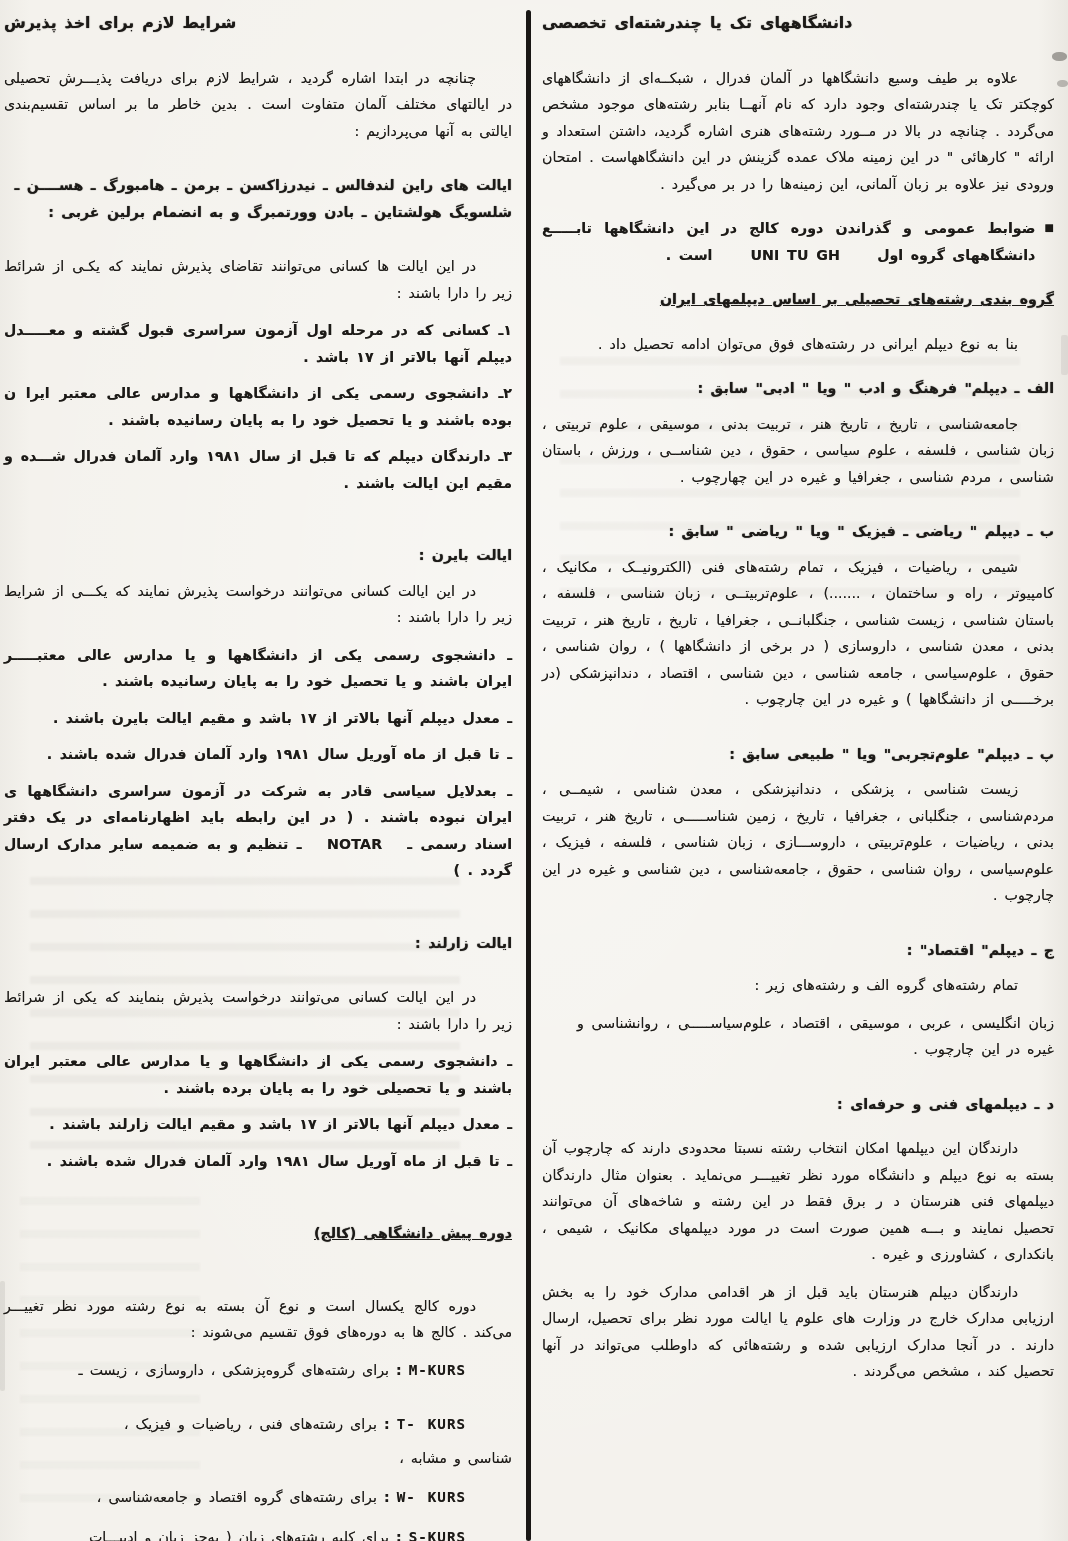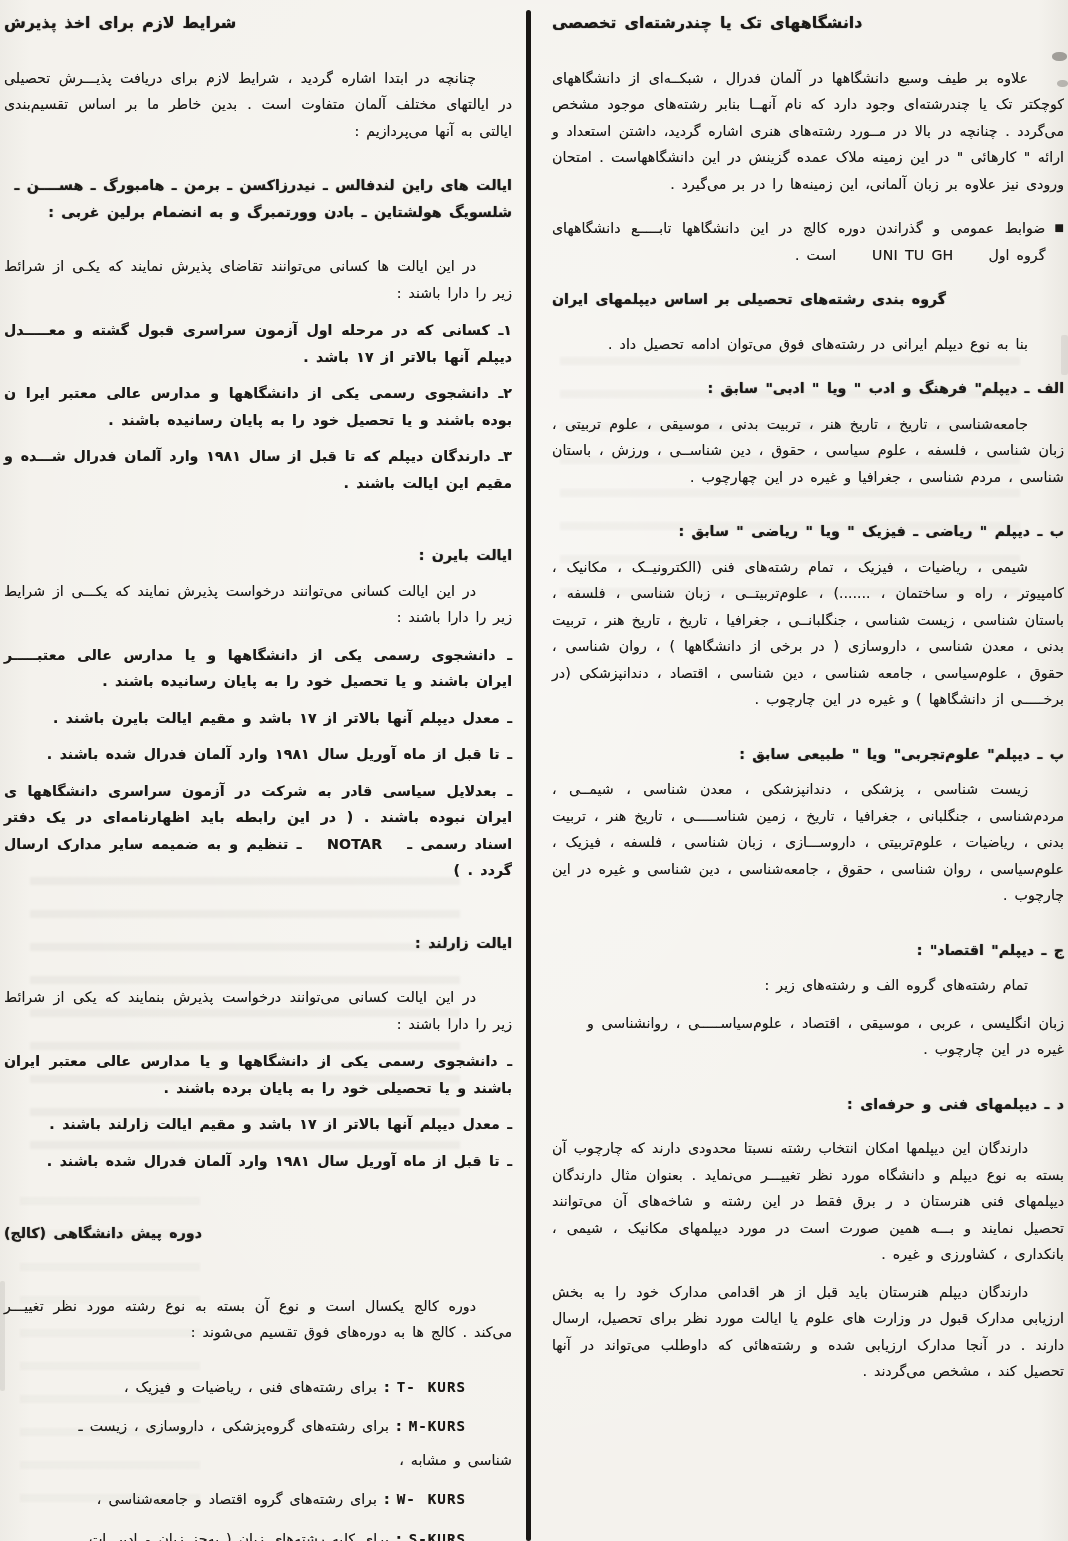--- a/index.html
+++ b/index.html
@@ -24,39 +24,39 @@
   .col{
     position:absolute;top:8px;
     direction:rtl;
     font-size:14.2px;
     line-height:26.5px;
     text-align:justify;
     letter-spacing:.15px;
     word-spacing:2.5px;
     text-shadow:0 0 .6px rgba(25,22,18,.55);
   }
-  .col-right{right:4px;width:512px;padding-left:12px;}
+  .col-right{right:14px;width:512px;padding-left:12px;}
   .col-left{left:4px;width:508px;padding-right:10px;}
 
   .block-title{
     font-weight:bold;text-align:left;font-size:15.8px;
     margin:2px 0 28px;letter-spacing:.3px;
     text-shadow:0 0 1px rgba(10,8,5,.8);
   }
   .block-heading{
     font-weight:bold;text-align:right;margin:14px 0 9px;
     text-shadow:0 0 1px rgba(10,8,5,.75);
   }
-  .block-heading.center{text-align:left;}
+  .block-heading.center{text-align:right;text-decoration:underline;}
   .block-para{margin:0 0 11px;text-indent:36px;}
   .block-para.flush{text-indent:0;margin-left:35px;}
   .block-list-item{margin:0 0 10px;font-weight:bold;}
   .block-bullet{display:flex;margin:16px 0 11px;}
   .block-bullet .bullet{flex:0 0 auto;font-size:10px;line-height:26.5px;margin-left:9px;}
-  .block-bullet .text{flex:1;text-align:justify;}
+  .block-bullet .text{flex:1;text-align:justify;font-weight:bold;}
 
   .kurs-line{padding-right:46px;margin:0 0 13px;text-align:right;}
   .kurs-label{
     direction:ltr;unicode-bidi:isolate;
     font-family:"DejaVu Sans Mono", monospace;
     font-weight:bold;letter-spacing:1px;
   }
   .kurs-sep{margin:0 7px;font-weight:bold;}
   .kurs-cont{text-align:right;margin:-6px 0 13px;}
   .gap-md{margin-top:18px;}
@@ -102,21 +102,21 @@
       <div class="block-para">جامعه‌شناسی ، تاریخ ، تاریخ هنر ، تربیت بدنی ، موسیقی ، علوم تربیتی ، زبان شناسی ، فلسفه ، علوم سیاسی ، حقوق ، دین شناســی ، ورزش ، باستان شناسی ، مردم شناسی ، جغرافیا و غیره در این چهارچوب .</div>
       <div class="block-heading gap-lg">ب ـ دیپلم " ریاضی ـ فیزیک " ویا " ریاضی " سابق :</div>
       <div class="block-para">شیمی ، ریاضیات ، فیزیک ، تمام رشته‌های فنی (الکترونیــک ، مکانیک ، کامپیوتر ، راه و ساختمان ، .......) ، علوم‌تربیتــی ، زبان شناسی ، فلسفه ، باستان شناسی ، زیست شناسی ، جنگلبانــی ، جغرافیا ، تاریخ ، تاریخ هنر ، تربیت بدنی ، معدن شناسی ، داروسازی ( در برخی از دانشگاهها ) ، روان شناسی ، حقوق ، علوم‌سیاسی ، جامعه شناسی ، دین شناسی ، اقتصاد ، دندانپزشکی (در برخـــــی از دانشگاهها )  و غیره در این چارچوب .</div>
       <div class="block-heading gap-lg">پ ـ دیپلم" علوم‌تجربی" ویا " طبیعی  سابق :</div>
       <div class="block-para">زیست شناسی ، پزشکی ، دندانپزشکی ، معدن شناسی ، شیمــی ، مردم‌شناسی ، جنگلبانی ، جغرافیا ، تاریخ ، زمین شناســـــی ، تاریخ هنر ، تربیت بدنی ، ریاضیات ، علوم‌تربیتی ، داروســـازی ، زبان شناسی ، فلسفه ، فیزیک ، علوم‌سیاسی ، روان شناسی ، حقوق ، جامعه‌شناسی ، دین شناسی و غیره در این چارچوب .</div>
       <div class="block-heading gap-lg">ج ـ دیپلم" اقتصاد" :</div>
       <div class="block-para">تمام رشته‌های گروه الف و رشته‌های زیر :</div>
       <div class="block-para flush">زبان انگلیسی ، عربی ، موسیقی ، اقتصاد ، علوم‌سیاســـــی ، روانشناسی و غیره در این چارچوب .</div>
       <div class="block-heading gap-lg">د ـ دیپلمهای فنی و حرفه‌ای :</div>
       <div class="block-para gap-md">دارندگان این دیپلمها  امکان انتخاب رشته نسبتا محدودی دارند که چارچوب آن بسته به نوع دیپلم و دانشگاه مورد نظر تغییـــر می‌نماید .  بعنوان مثال دارندگان دیپلمهای فنی هنرستان د ر برق فقط در این رشته و شاخه‌های آن می‌توانند تحصیل نمایند و بـــه همین صورت است در مورد دیپلمهای مکانیک ، شیمی ، بانکداری ، کشاورزی و غیره .</div>
-      <div class="block-para">دارندگان دیپلم هنرستان باید قبل از هر اقدامی مدارک خود را به بخش ارزیابی مدارک قبول در وزارت های علوم یا ایالت مورد نظر برای تحصیل، ارسال دارند .  در آنجا مدارک ارزیابی شده و رشته‌هائی که داوطلب می‌تواند در آنها تحصیل کند ، مشخص می‌گردند .</div>
+      <div class="block-para">دارندگان دیپلم هنرستان باید قبل از هر اقدامی مدارک خود را به بخش ارزیابی مدارک خارج در وزارت های علوم یا ایالت مورد نظر برای تحصیل، ارسال دارند .  در آنجا مدارک ارزیابی شده و رشته‌هائی که داوطلب می‌تواند در آنها تحصیل کند ، مشخص می‌گردند .</div>
     </div>
   <div class="col col-left">
       <div class="block-title">شرایط لازم برای اخذ پذیرش</div>
       <div class="block-para gap-md">چنانچه در ابتدا اشاره گردید ،  شرایط لازم برای دریافت پذیـــرش تحصیلی در ایالتهای مختلف آلمان متفاوت است .  بدین خاطر ما بر اساس تقسیم‌بندی ایالتی به آنها می‌پردازیم :</div>
       <div class="block-heading gap-lg">ایالت های راین لندفالس ـ نیدرزاکسن ـ برمن ـ هامبورگ ـ هســــن ـ شلسویگ هولشتاین ـ  بادن وورتمبرگ و به انضمام برلین غربی :</div>
       <div class="block-para gap-lg">در این ایالت ها کسانی می‌توانند تقاضای پذیرش نمایند که یکـی از شرائط زیر را دارا باشند :</div>
       <div class="block-list-item">۱ـ کسانی که در مرحله اول آزمون سراسری قبول گشته و معـــــدل دیپلم آنها بالاتر از ۱۷ باشد .</div>
       <div class="block-list-item">۲ـ دانشجوی رسمی یکی از دانشگاهها و مدارس عالی معتبر ایرا ن بوده باشند و یا تحصیل خود را به پایان رسانیده باشند .</div>
       <div class="block-list-item">۳ـ دارندگان دیپلم که تا قبل از سال ۱۹۸۱ وارد آلمان فدرال شـــده و مقیم این ایالت باشند .</div>
       <div class="block-heading gap-xl">ایالت بایرن :</div>
@@ -125,22 +125,22 @@
       <div class="block-list-item">ـ  معدل دیپلم آنها بالاتر از ۱۷ باشد و مقیم ایالت بایرن باشند .</div>
       <div class="block-list-item">ـ  تا قبل از ماه آوریل سال ۱۹۸۱ وارد آلمان فدرال شده باشند .</div>
       <div class="block-list-item">ـ  بعدلایل سیاسی قادر به شرکت در آزمون سراسری دانشگاهها ی ایران نبوده باشند .  ( در این رابطه باید اظهارنامه‌ای در یک دفتر اسناد رسمی ـ &nbsp; NOTAR &nbsp; ـ  تنظیم و به ضمیمه سایر مدارک ارسال گردد . )</div>
       <div class="block-heading gap-xl">ایالت زارلند :</div>
       <div class="block-para gap-lg">در این ایالت کسانی می‌توانند درخواست پذیرش بنمایند که یکی از شرائط زیر  را  دارا باشند :</div>
       <div class="block-list-item">ـ  دانشجوی رسمی یکی از دانشگاهها و یا مدارس عالی معتبر ایران باشند و یا تحصیلی خود را به پایان برده باشند .</div>
       <div class="block-list-item">ـ  معدل دیپلم آنها بالاتر از ۱۷ باشد و مقیم ایالت زارلند باشند .</div>
       <div class="block-list-item">ـ  تا قبل از ماه آوریل سال ۱۹۸۱ وارد آلمان فدرال شده باشند .</div>
       <div class="block-heading center gap-xl">دوره پیش دانشگاهی (کالج)</div>
       <div class="block-para gap-xl">دوره کالج یکسال است و نوع آن بسته به نوع رشته مورد نظر تغییـــر می‌کند .  کالج ها به دوره‌های فوق تقسیم می‌شوند :</div>
+      <div class="kurs-line"><span class="kurs-label">M-KURS</span><span class="kurs-sep">:</span><span class="kurs-desc">برای رشته‌های گروه‌پزشکی ، داروسازی ، زیست ـ</span></div>
       <div class="kurs-line gap-lg"><span class="kurs-label">T- KURS</span><span class="kurs-sep">:</span><span class="kurs-desc">برای رشته‌های فنی ، ریاضیات و فیزیک ،</span></div>
-      <div class="kurs-line"><span class="kurs-label">M-KURS</span><span class="kurs-sep">:</span><span class="kurs-desc">برای رشته‌های گروه‌پزشکی ، داروسازی ، زیست ـ</span></div>
       <div class="kurs-cont">شناسی و مشابه ،</div>
       <div class="kurs-line"><span class="kurs-label">W- KURS</span><span class="kurs-sep">:</span><span class="kurs-desc">برای رشته‌های گروه اقتصاد و جامعه‌شناسی ،</span></div>
       <div class="kurs-line"><span class="kurs-label">S-KURS</span><span class="kurs-sep">:</span><span class="kurs-desc">برای کلیه رشته‌های زبان ( به‌جز زبان و ادبیـــات</span></div>
       <div class="kurs-cont">آلمانی</div>
     </div>
 
   <div class="ghost ghost-1"></div>
   <div class="ghost ghost-2"></div>
   <div class="ghost ghost-3"></div>
   <div class="smudge smudge-1"></div>

